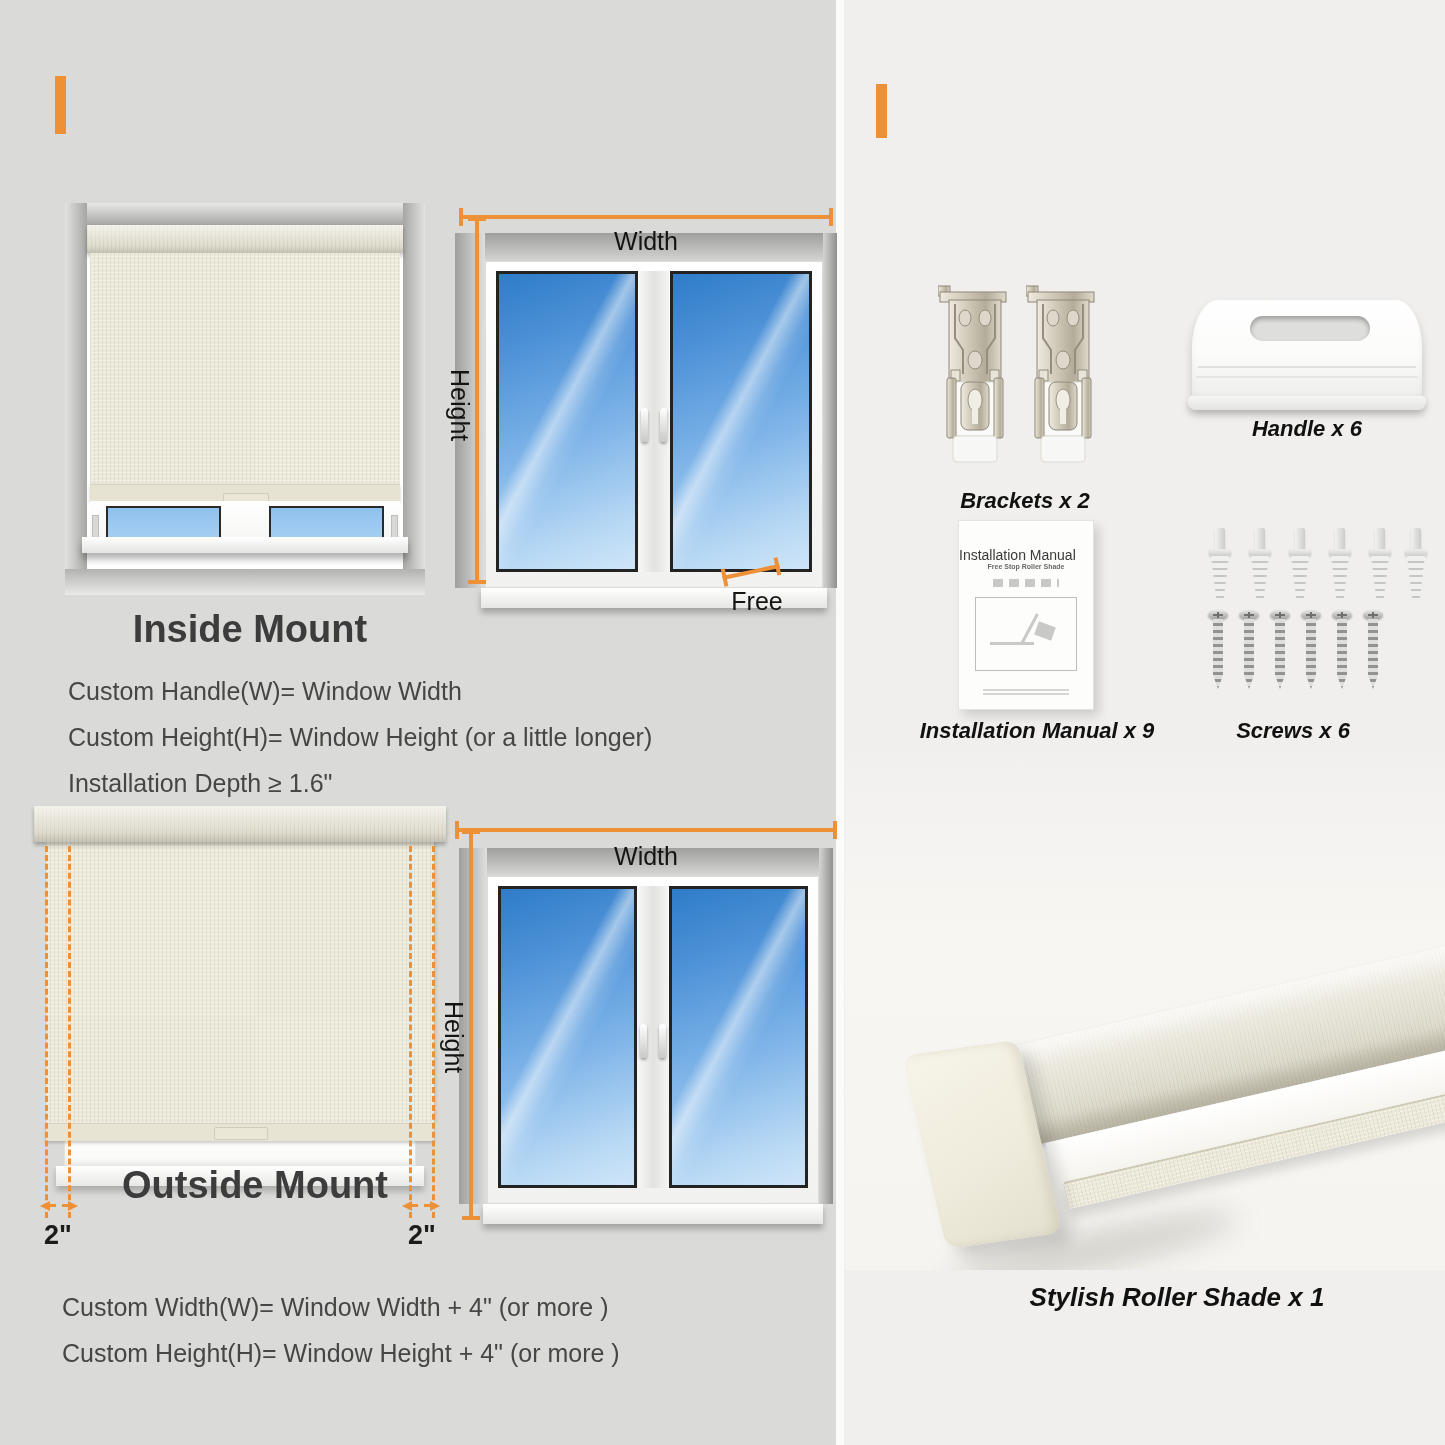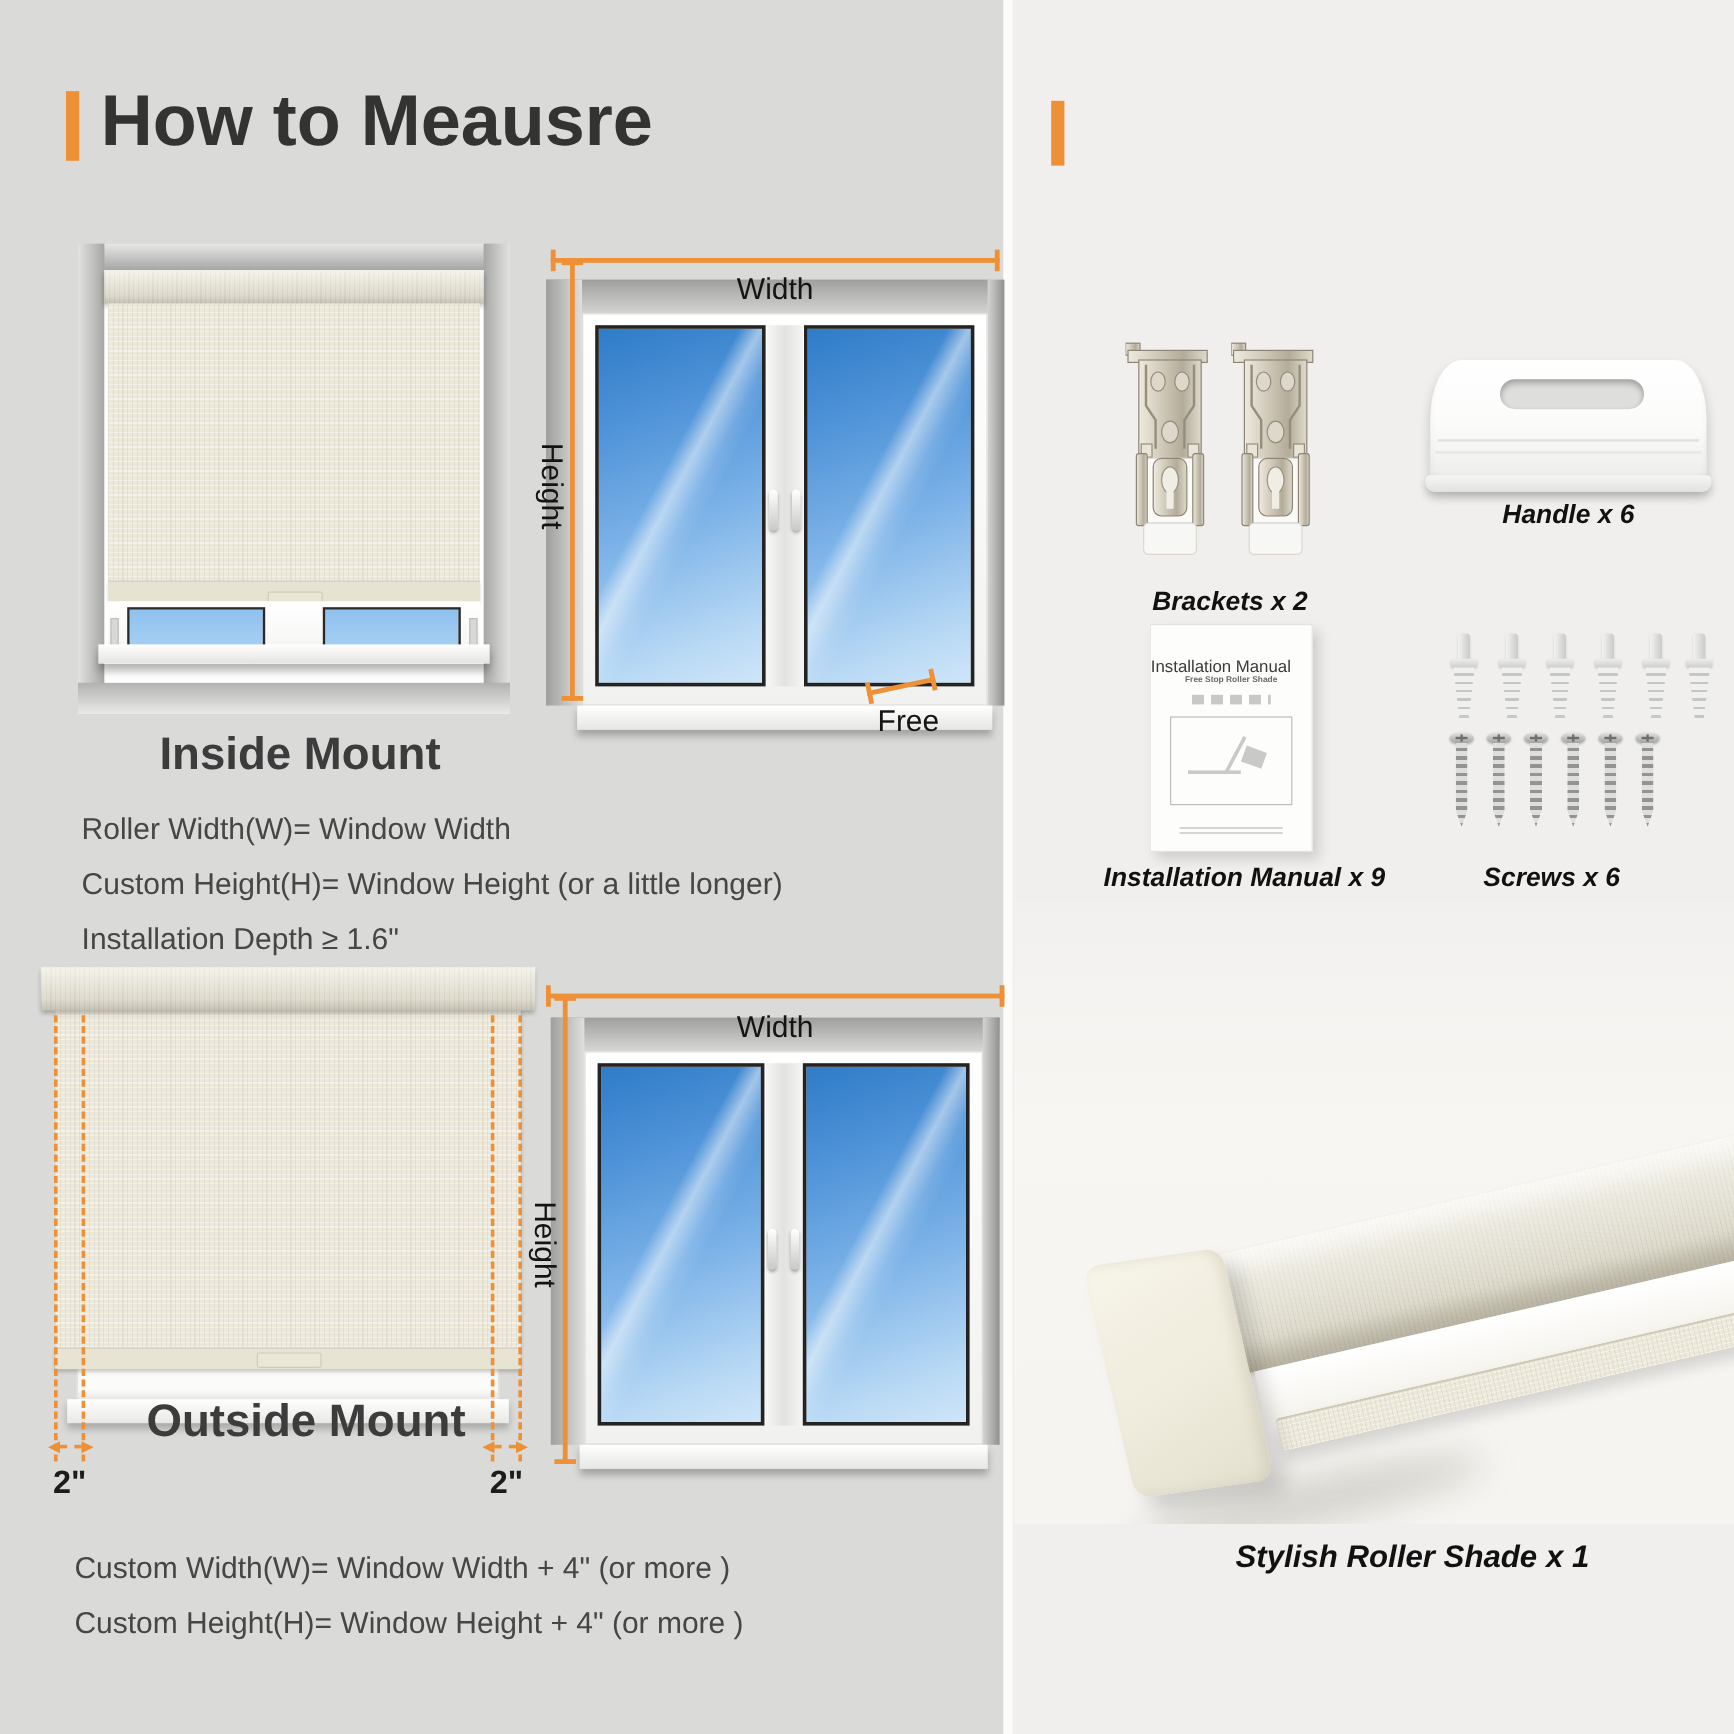--- a/index.html
+++ b/index.html
@@ -163,21 +163,20 @@
 </style>
 </head>
 <body>
 
 <div class="page">
 
   <div class="right-bg"></div>
   <div class="divider"></div>
 
   <div class="accent-bar" style="left:55px;top:76px;height:58px;"></div>
-  <div class="sec-title t-left">How to Meausre</div>
 
   <div class="insideIllo">
     <div class="ri-top"></div>
     <div class="ri-left"></div>
     <div class="ri-right"></div>
     <div class="ri-bottom"></div>
     <div class="ri-inner">
       <div class="ri-cassette cassette-shade"></div>
       <div class="ri-fabric fabric-tex"></div>
       <div class="ri-bottombar">
@@ -212,21 +211,21 @@
     <div class="m-h" style="left:4px;right:4px;top:10px;"></div>
     <div class="dim-label" style="left:0;right:0;top:22px;">Width</div>
     <div class="m-v" style="left:20px;top:12px;bottom:26px;"></div>
     <div class="dim-label vert" style="left:-10px;top:140px;height:120px;">Height</div>
     <div class="m-h" style="left:267px;top:365px;width:58px;transform:rotate(-12deg);"></div>
     <div class="dim-label" style="left:262px;top:382px;width:80px;">Free</div>
   </div>
 
   <div class="mount-heading" style="left:70px;width:360px;top:608px;">Inside Mount</div>
   <div class="body-lines" style="left:68px;top:668px;">
-    <div>Roller Width(W)= Window Width</div>
+    <div>Custom Handle(W)= Window Width</div>
     <div>Custom Height(H)= Window Height (or a little longer)</div>
     <div>Installation Depth ≥ 1.6"</div>
   </div>
 
   <div class="outsideIllo">
     <div class="oi-winstrip"></div>
     <div class="oi-sill"></div>
     <div class="oi-fabric fabric-tex"></div>
     <div class="oi-cassette cassette-shade"></div>
     <div class="oi-bottombar">

